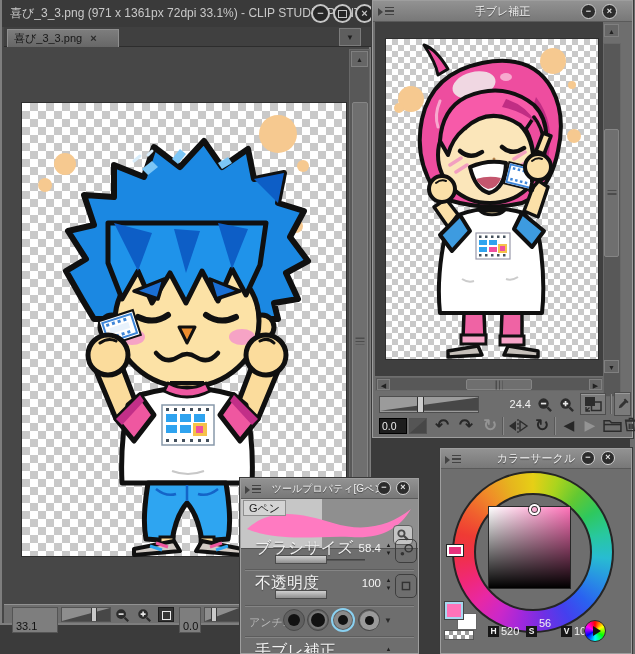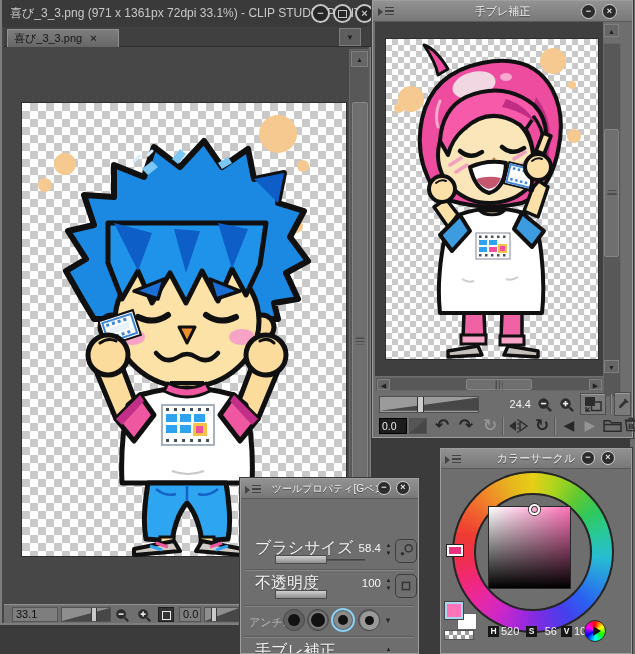--- a/index.html
+++ b/index.html
@@ -26,21 +26,21 @@
   
   .sbtrack{background:#585858;border:1px solid #686868;}
   .sbthumb{background:#6f6f6f;border:1px solid #858585;border-radius:2px;}
   .sbarrow{background:#666;border:1px solid #808080;color:#222;font-size:7px;text-align:center;}
   .grip{position:absolute;left:50%;top:50%;transform:translate(-50%,-50%);width:9px;height:7px;
         background:repeating-linear-gradient(#4c4c4c 0 1.5px,transparent 1.5px 3.5px);}
   .gripH{position:absolute;left:50%;top:50%;transform:translate(-50%,-50%);width:7px;height:9px;
         background:repeating-linear-gradient(90deg,#4c4c4c 0 1.5px,transparent 1.5px 3.5px);}
   
   .statusbar{left:2px;top:604px;width:367px;height:19px;background:#6f6f6f;border-top:1px solid #929292;}
-  .statval{background:#7e7e7e;border:1px solid #555;color:#111;font-size:11px;line-height:13px;padding:0 3px;}
+  .statval{background:#7e7e7e;border:1px solid #555;color:#111;font-size:11px;line-height:13px;padding:12px 3px;}
   .wedge{background:#8e8e8e;border:1px solid #535353;overflow:hidden;}
   .wedge i{position:absolute;left:0;top:0;width:100%;height:100%;background:#474747;
            clip-path:polygon(0 100%,100% 0,100% 100%);}
   .wedge b{position:absolute;top:-1px;width:4px;height:120%;background:#c9c9c9;border:1px solid #3a3a3a;}
   .fitbtn{background:#343434;border:1px solid #1e1e1e;}
   .fitbtn i{display:block;width:7px;height:7px;border:1.5px solid #e8e8e8;margin:2.5px auto 0;}
   
   .panel{background:#6e6e6e;border:1px solid #9e9e9e;box-shadow:0 0 0 1px #3a3a3a;}
   .ptitle{left:0;top:0;right:0;height:21px;background:linear-gradient(#929292,#787878);border-bottom:1px solid #5a5a5a;}
   .ptitle .txt{position:absolute;left:0;right:0;top:0;text-align:center;color:#f2f2f2;font-size:11px;line-height:20px;
@@ -453,20 +453,32 @@
     <div class="abs ptitle" style="height:20px;">
       <div class="abs pmenu" style="left:4px;top:5px;">
           <span class="tri"></span>
           <span class="bars"></span>
         </div>
       <div class="txt" style="font-size:10px;line-height:19px;">ツールプロパティ[Gペン]</div>
       <div class="abs pbtn" style="right:27px;top:2px;width:14px;height:14px;line-height:11px;">−</div>
       <div class="abs pbtn" style="right:8px;top:2px;width:14px;height:14px;line-height:11px;">×</div>
     </div>
 
+    <div class="abs tpstrip" style="left:0;top:20px;width:177px;height:50px;">
+      <svg class="abs" style="left:0;top:0;" width="177" height="50" viewBox="0 0 177 50">
+        <path d="M6 30 C 30 8 60 14 92 24 C 124 34 150 26 170 10 C 158 30 140 40 110 38 C 80 36 40 44 6 30 Z" fill="#ff7ac1"></path>
+      </svg>
+      <div class="abs toolchip" style="left:2px;top:1px;">Gペン</div>
+      <div class="abs icbtn" style="right:5px;bottom:3px;width:20px;height:20px;border-radius:4px;background:#c4c4c4;border:1px solid #606060;">
+        <svg width="14" height="14" viewBox="0 0 18 18">
+            <circle cx="7" cy="7" r="4" fill="none" stroke="#4a4a4a" stroke-width="2.4"></circle>
+            <path d="M10 10 l5 5" stroke="#4a4a4a" stroke-width="3"></path>
+          </svg>
+      </div>
+    </div>
 
     <div class="abs tplabel" style="left:14px;top:59px;">ブラシサイズ</div>
     <div class="abs tpslider" style="left:34px;top:76px;width:52px;height:9px;"></div>
     <div class="abs tptrack" style="left:86px;top:80px;width:38px;height:2px;"></div>
     <div class="abs tpvalue" style="left:104px;top:63px;width:36px;">58.4</div>
     <div class="abs spin" style="left:143px;top:63px;">▲</div>
     <div class="abs spin" style="left:143px;top:71px;">▼</div>
     <div class="abs tpbtn icbtn" style="left:154px;top:60px;width:22px;height:24px;">
       <svg width="18" height="18" viewBox="0 0 20 20">
           <circle cx="6" cy="13" r="2" fill="#333"></circle>
@@ -523,21 +535,21 @@
     <div class="abs svsq" style="left:47px;top:57px;width:83px;height:83px;"></div>
     <div class="abs svmark" style="left:88px;top:55px;"></div>
 
     <div class="abs" style="left:16px;top:164px;width:20px;height:17px;background:#ffffff;border:1px solid #666;"></div>
     <div class="abs" style="left:4px;top:153px;width:18px;height:17px;background:#ff73b9;border:2px solid #a8d8f0;box-shadow:0 0 0 1px #444;"></div>
     <div class="abs checker5" style="left:3px;top:181px;width:30px;height:10px;border:1px solid #555;"></div>
 
     <div class="abs badge" style="left:47px;top:177px;">H</div>
     <div class="abs hsvnum" style="left:60px;top:176px;width:22px;">520</div>
     <div class="abs badge" style="left:85px;top:177px;">S</div>
-    <div class="abs hsvnum" style="left:98px;top:176px;width:18px;text-align:right;">56</div>
+    <div class="abs hsvnum" style="left:98px;top:168px;width:18px;text-align:left;">56</div>
     <div class="abs badge" style="left:120px;top:177px;">V</div>
     <div class="abs hsvnum" style="left:133px;top:176px;width:24px;">100</div>
     <div class="abs rainbowbtn" style="left:143px;top:171px;width:22px;height:22px;">
         <i></i>
       </div>
   </div>
 
 </div>
 
 </body></html>

